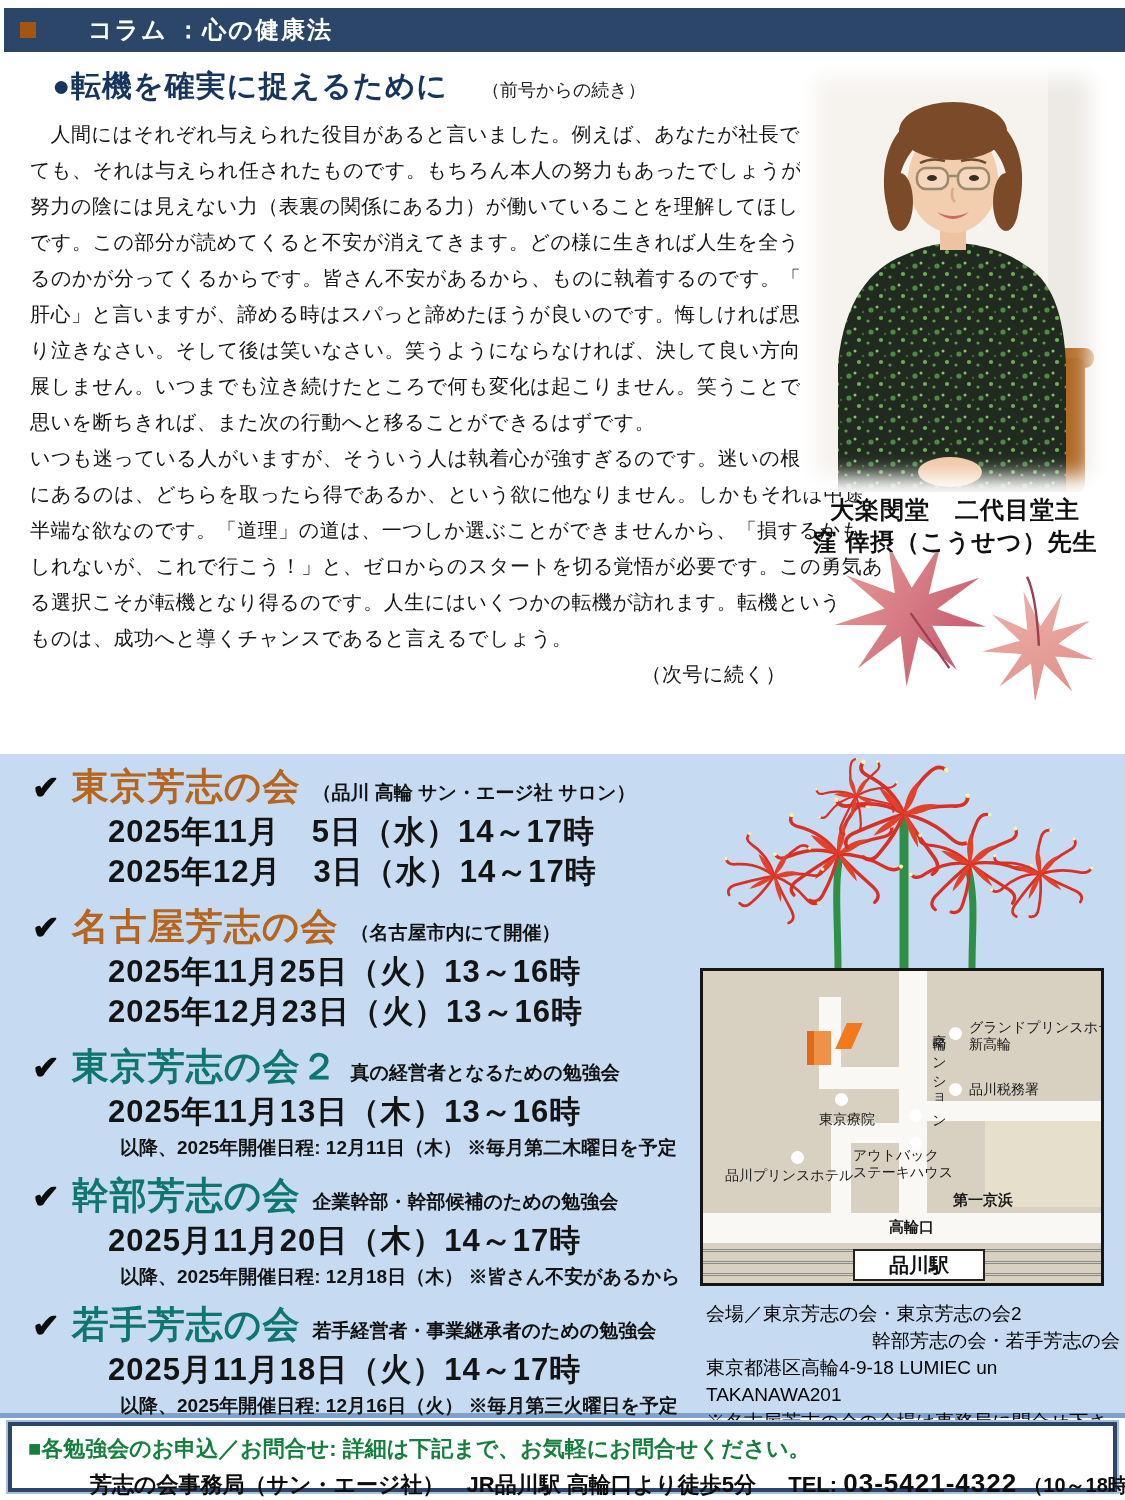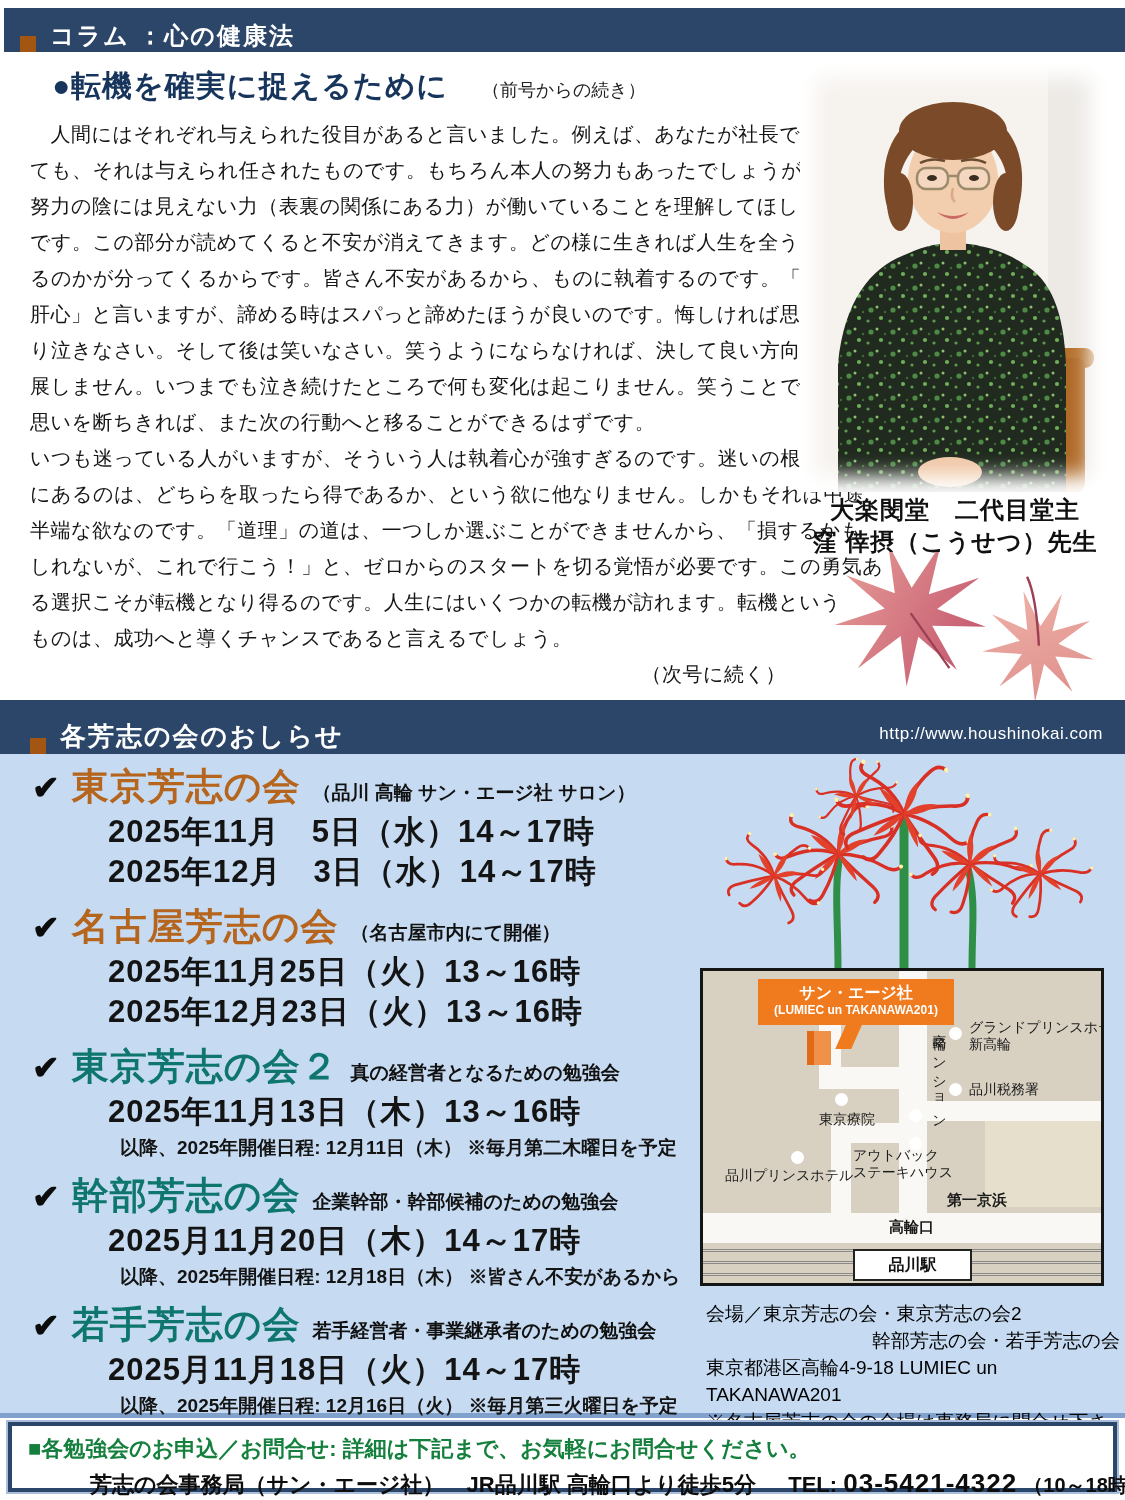--- a/index.html
+++ b/index.html
@@ -1,20 +1,20 @@
 <!DOCTYPE html>
 <html><head>
 <meta charset="utf-8">
 <style>
   html,body { margin:0; padding:0; background:#ffffff; }
   .page { position:relative; width:1125px; height:1500px; background:#fff; overflow:hidden;
           font-family:"Liberation Sans", sans-serif; color:#111; }
 
   
-  .bar { position:absolute; background:#2b4668; display:flex; align-items:flex-end; color:#fff; box-sizing:border-box; }
+  .bar { position:absolute; background:#2b4668; display:flex; align-items:center; color:#fff; box-sizing:border-box;gap:38px; }
   .bar1 { left:4px; right:0; top:8px; height:44px; padding-left:16px; }
   .bar2 { left:0; right:0; top:700px; height:54px; padding-left:30px; }
   .sq { width:16px; height:16px; background:#a35512; margin-right:14px; flex:0 0 auto; }
   .bar-title { font-size:24px; font-weight:bold; letter-spacing:2px; }
   .bar2 .bar-title { font-size:26px; }
   .bar-url { position:absolute; right:22px; bottom:10px; font-size:17px; font-weight:normal; letter-spacing:0.5px; color:#fff; text-decoration:none; }
 
   
   .article-title { position:absolute; left:52px; top:66px; display:flex; align-items:baseline; }
   .article-title .t { font-size:30px; font-weight:bold; color:#17355c; letter-spacing:1px; }
@@ -57,22 +57,22 @@
   .dot { width:13px; height:13px; border-radius:50%; background:#fff; }
   .mlabel { font-size:14px; color:#1a1a1a; line-height:17px; white-space:nowrap; position:absolute; }
   .m-vert { writing-mode:vertical-rl; letter-spacing:3px; height:160px; }
   .m-callout { left:55px; top:8px; width:196px; height:46px; background:#f07a1e; color:#fff; text-align:center; }
   .m-co1 { position:static; display:block; font-size:16px; font-weight:bold; line-height:20px; padding-top:4px; }
   .m-co2 { position:static; display:block; font-size:12px; font-weight:bold; line-height:15px; }
   .m-pointer { left:138px; top:52px; width:16px; height:26px; background:#f07a1e; transform:skewX(-24deg); }
   .m-bld { left:104px; top:60px; width:24px; height:34px; background:#f0914a; border-left:7px solid #e06a15; }
   .rails { left:0; top:272px; width:398px; height:40px; }
   .rail { left:0; width:398px; height:0; border-top:3px double #8a8a8a; }
-  .station { left:150px; top:278px; width:119px; height:32px; background:#fff; border:2px solid #222;
-             text-align:center; font-size:16px; font-weight:bold; line-height:28px; color:#111; }
+  .station { left:150px; top:278px; width:132px; height:32px; background:#fff; border:2px solid #222;
+             text-align:center; font-size:20px; font-weight:bold; line-height:28px; color:#111; }
   .m-bold { font-weight:bold; font-size:15px; }
 
   .venue { position:absolute; left:706px; top:1300px; width:414px; font-size:19px; color:#000000; line-height:27px; }
   .venue .v2 { padding-left:57px;text-align:right; }
 
   
   .footer { position:absolute; left:8px; top:1422px; width:1109px; height:70px; background:#fff;
             border:4px solid #2b4668; box-shadow:0 0 0 2px #a8bedb; box-sizing:border-box; padding:8px 16px; }
   .f1 { font-size:22px; font-weight:bold; color:#15803d; white-space:nowrap; }
   .f2 { font-size:22px; font-weight:bold; color:#0d0d0d; margin-top:4px; padding-left:62px; white-space:nowrap; }
@@ -177,25 +177,20 @@
     <g transform="translate(122,62) rotate(-18) scale(1.12,1.05)">
       <polygon fill="url(#mg1)" points="0,-70 -8,-23 -45,-54 -21,-12 -69,-12 -24,4 -61,35 -15,18 -24,66 0,24 24,66 15,18 61,35 24,4 69,-12 21,-12 45,-54 8,-23"></polygon>
       <line x1="0" y1="0" x2="18" y2="62" stroke="#9c3f54" stroke-width="2"></line>
     </g>
     <g transform="translate(252,95) rotate(24) scale(0.82)">
       <polygon fill="url(#mg2)" points="0,-70 -8,-23 -45,-54 -21,-12 -69,-12 -24,4 -61,35 -15,18 -24,66 0,24 24,66 15,18 61,35 24,4 69,-12 21,-12 45,-54 8,-23"></polygon>
       <path d="M0,0 q-28,-55 -48,-72" stroke="#9c3f54" stroke-width="3" fill="none"></path>
     </g>
   </svg>
 
-  <div class="bar bar2">
-    <span class="sq"></span>
-    <span class="bar-title">各芳志の会のおしらせ</span>
-    <a href="#" class="bar-url">http://www.houshinokai.com</a>
-  </div>
 
   <div class="bluezone"></div>
 
   <div class="events">
 
     <div class="event brown">
       <div class="ev-head">
         <span class="check">✔</span>
         <span class="ev-name">東京芳志の会</span>
         <span class="ev-note">（品川 高輪 サン・エージ社 サロン）</span>
@@ -294,28 +289,24 @@
     <div class="blk" style="left:282px; top:150px; width:116px; height:86px;"></div>
     <div class="road" style="left:0px; top:242px; width:398px; height:30px;"></div>
 
     <div class="rails">
       <div class="rail" style="top:6px;"></div>
       <div class="rail" style="top:18px;"></div>
       <div class="rail" style="top:30px;"></div>
     </div>
     <div class="station">品川駅</div>
     <div class="mlabel m-bold" style="left:186px; top:247px;">高輪口</div>
-    <div class="mlabel m-bold" style="left:244px; top:220px;">第一京浜</div>
+    <div class="mlabel m-bold" style="left:250px; top:220px;">第一京浜</div>
 
     <div class="m-pointer"></div>
     <div class="m-bld"></div>
-    <div class="m-callout">
-      <span class="m-co1">サン・エージ社</span>
-      <span class="m-co2">(LUMIEC un TAKANAWA201)</span>
-    </div>
 
     <div class="mlabel m-vert" style="left:228px; top:52px;">高輪マンション</div>
 
     <div class="dot" style="left:246px; top:56px;"></div>
     <div class="mlabel" style="left:266px; top:48px;">
       <span>グランドプリンスホテル</span>
         <br>
       <span>新高輪</span>
     </div>
 

